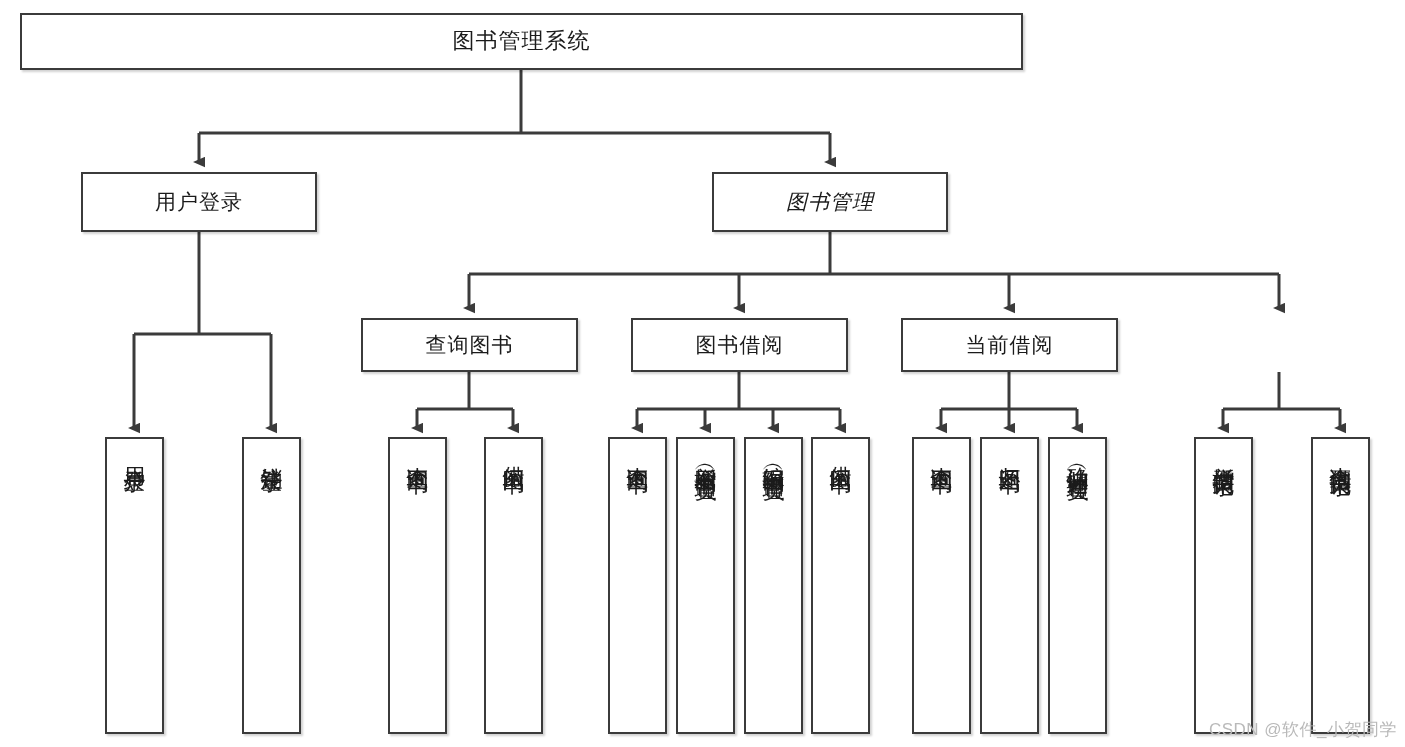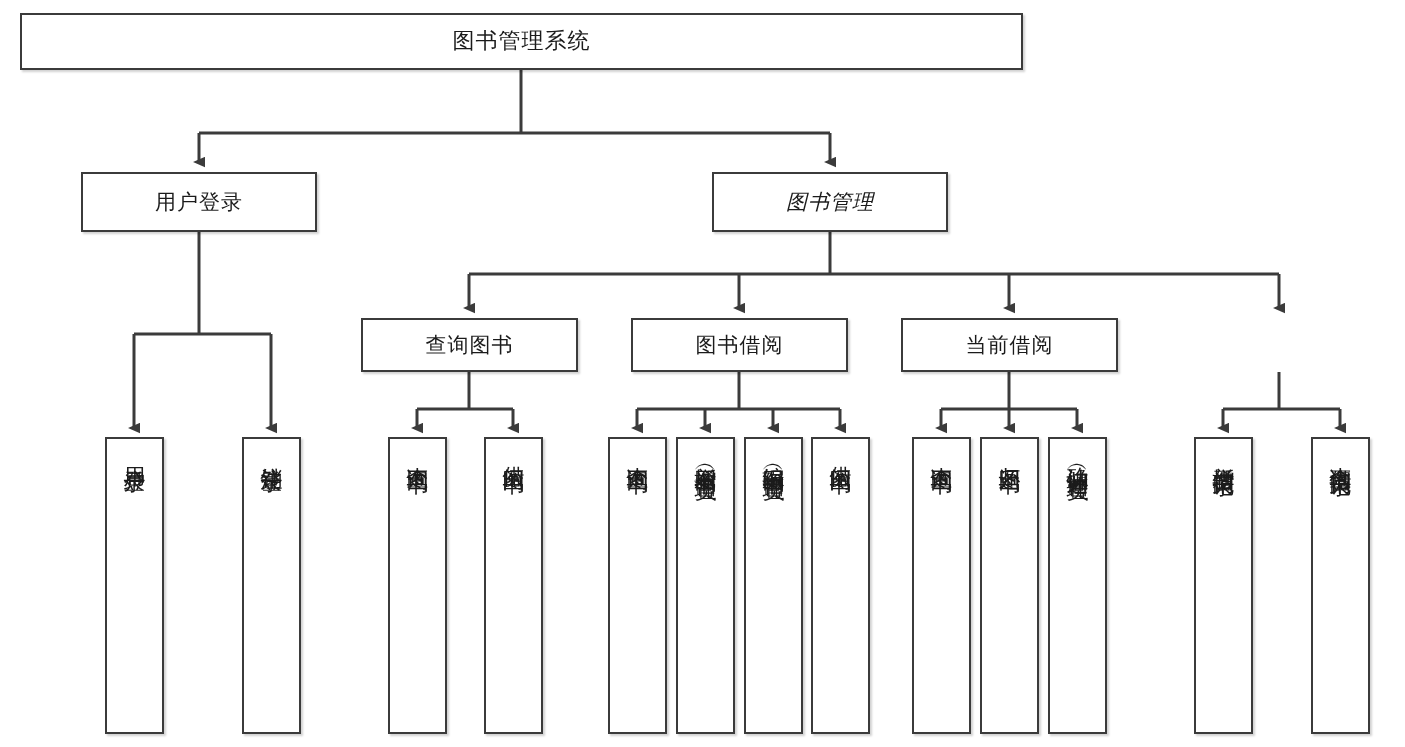--- a/index.html
+++ b/index.html
@@ -182,14 +182,15 @@
     <span class="vtext">确认归还（管理员）</span>
   </div>
 
   <div class="node vertical" style="left:1194px; top:437px; width:59px; height:297px;">
     <span class="vtext">新增借阅记录</span>
   </div>
   <div class="node vertical" style="left:1311px; top:437px; width:59px; height:297px;">
     <span class="vtext">查询借阅记录</span>
   </div>
 
+  <div class="watermark">CSDN @软件_小贺同学</div>
 
 </div>
 
 </body></html>

